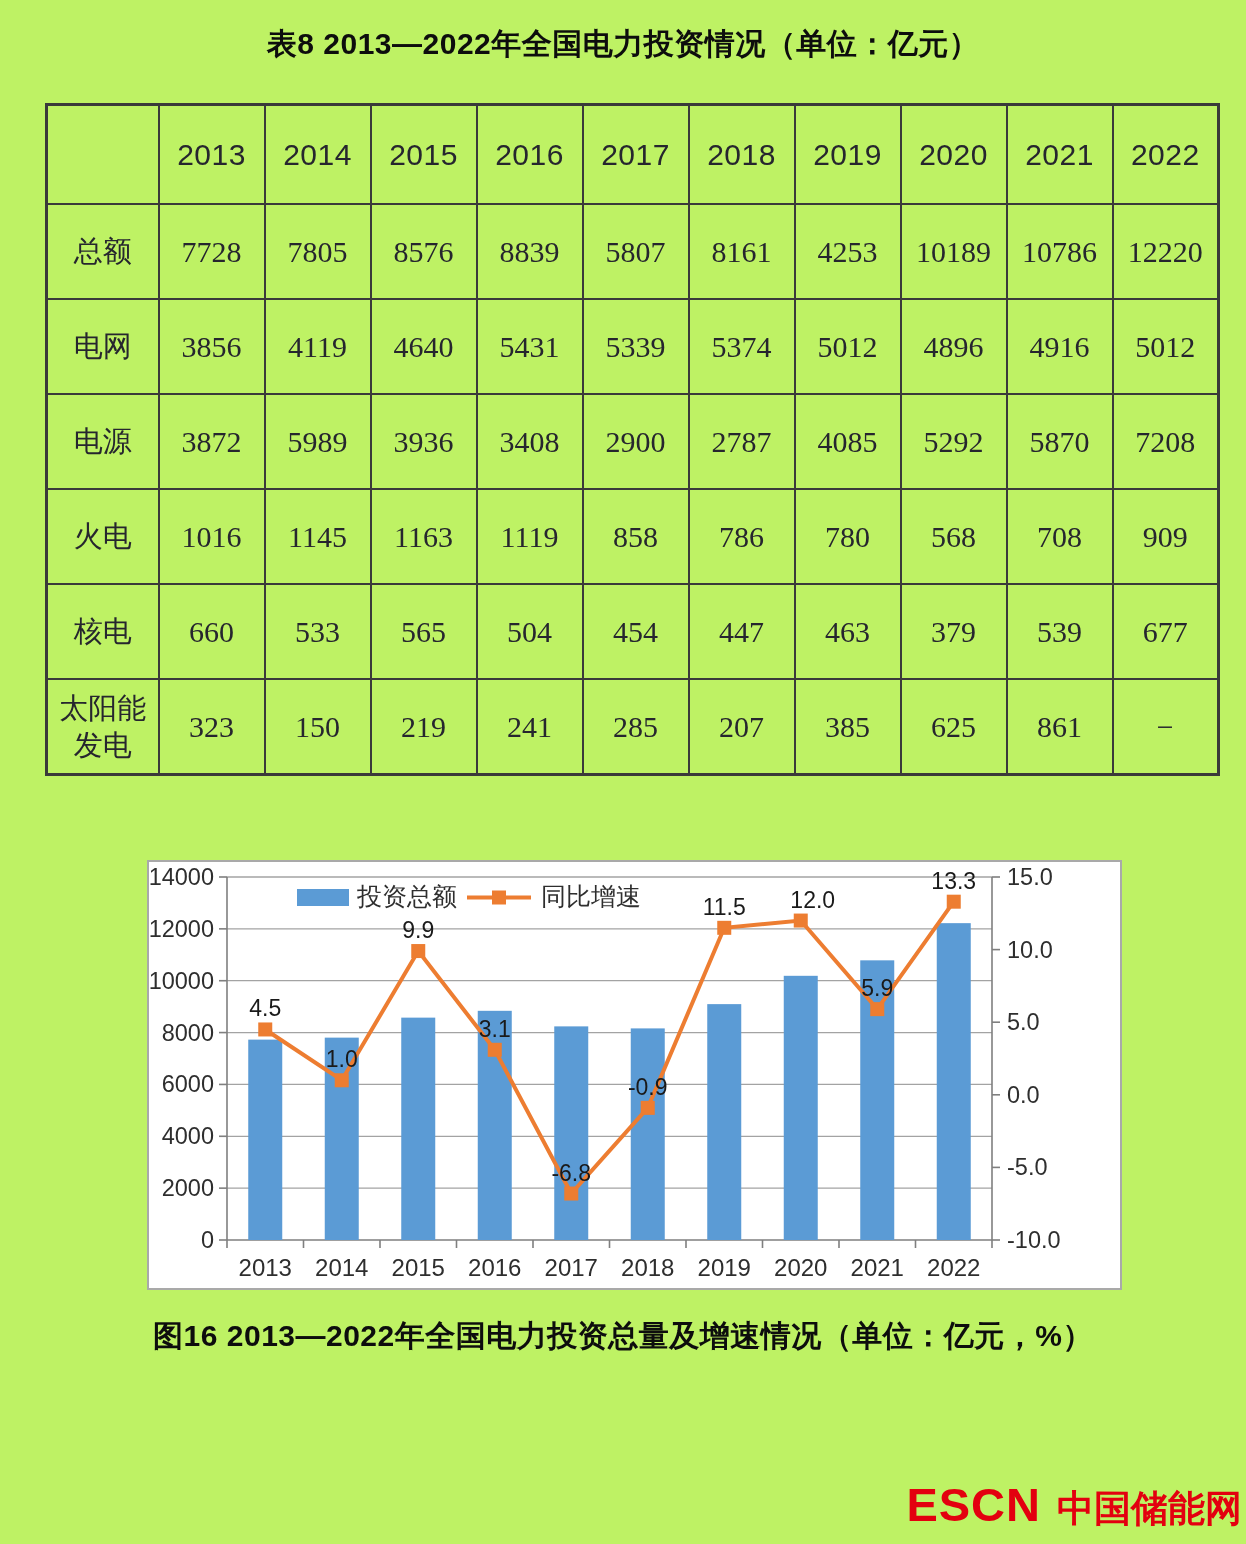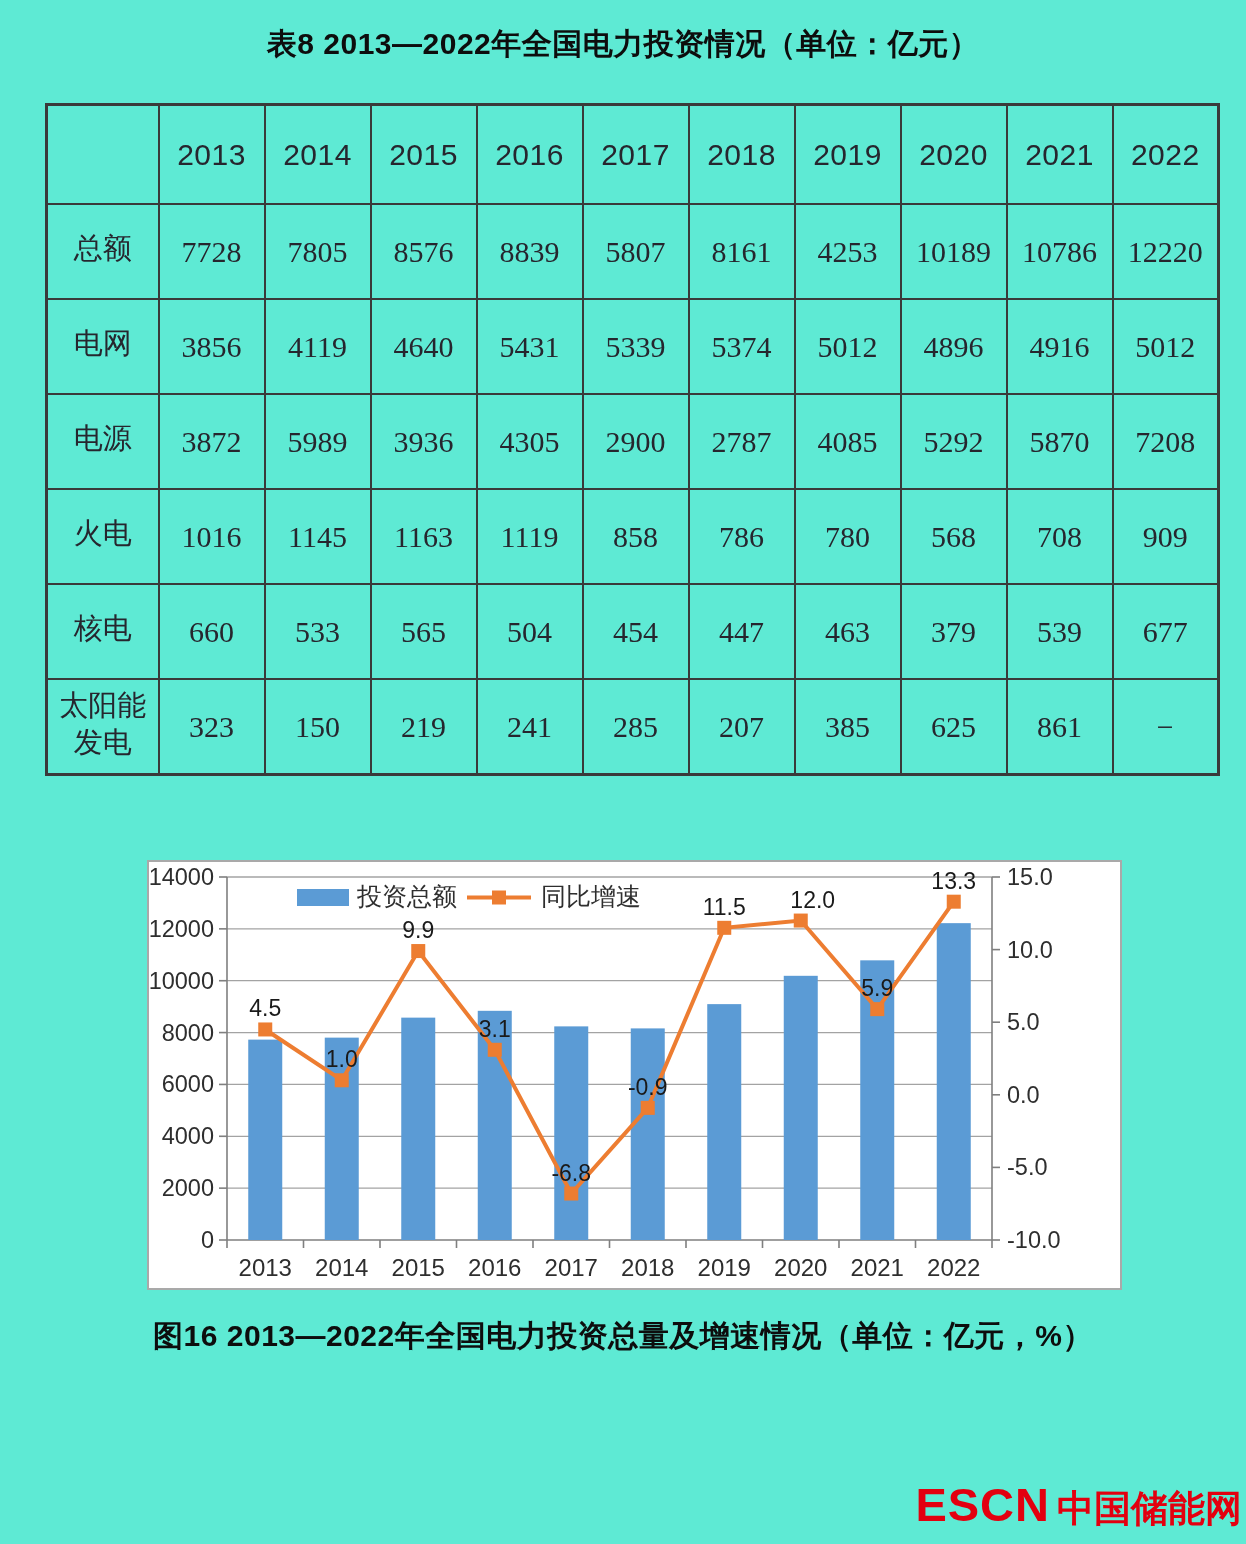--- a/index.html
+++ b/index.html
@@ -1,35 +1,35 @@
 <!DOCTYPE html>
 <html><head>
 <meta charset="utf-8">
 <style>
   html,body{margin:0;padding:0;background:#fff;}
-  .page{position:relative;width:1246px;height:1544px;background:#5eead4;overflow:hidden;
+  .page{position:relative;width:1246px;height:1544px;background:#bef264;overflow:hidden;
         font-family:"Liberation Sans",sans-serif;color:#222;}
   .doc-title{margin:0;padding-top:24px;text-align:center;font-size:30px;font-weight:700;
              color:#0d0d0d;letter-spacing:0.5px;}
   table.power-table{border-collapse:collapse;table-layout:fixed;width:1172px;
                     margin:38px 0 0 45px;border:3px solid #3a3a3a;}
   table.power-table th,table.power-table td{border:2px solid #3a3a3a;text-align:center;
                     vertical-align:middle;color:#26262e;overflow:hidden;}
   table.power-table thead th{height:95px;font-family:"Liberation Sans",sans-serif;
                     font-size:30px;font-weight:400;letter-spacing:0.5px;}
-  table.power-table tbody th{font-family:Liberation Mono, monospace;font-size:29px;
+  table.power-table tbody th{font-family:Liberation Sans, sans-serif;font-size:29px;
                     font-weight:400;padding:0 6px;line-height:1.25;margin-top:48px;}
   table.power-table tbody td{height:91px;font-family:"Liberation Serif",serif;
                     font-size:30px;font-weight:400;}
   .chart-frame{width:971px;height:426px;border:2px solid #a9a9a9;margin:84px 0 0 147px;
                background:#fff;}
   .chart-caption{margin:26px 0 0 0;text-align:center;font-size:30px;font-weight:700;
                  color:#0d0d0d;letter-spacing:0.5px;}
   .logo{position:absolute;right:4px;bottom:10px;display:flex;align-items:baseline;
-        gap:7px;white-space:nowrap;}
+        gap:16px;white-space:nowrap;}
   .logo-escn{font-size:47px;font-weight:700;color:#e3000f;letter-spacing:1px;
              font-family:"Liberation Sans",sans-serif;}
   .logo-cn{font-size:37px;font-weight:700;color:#e3000f;}
 </style>
 </head>
 <body>
 
 <div class="page">
 
   <h1 class="doc-title">表8  2013—2022年全国电力投资情况（单位：亿元）</h1>
@@ -88,21 +88,21 @@
           <td>5012</td>
           <td>4896</td>
           <td>4916</td>
           <td>5012</td>
         </tr>
         <tr>
           <th>电源</th>
           <td>3872</td>
           <td>5989</td>
           <td>3936</td>
-          <td>4305</td>
+          <td>3408</td>
           <td>2900</td>
           <td>2787</td>
           <td>4085</td>
           <td>5292</td>
           <td>5870</td>
           <td>7208</td>
         </tr>
         <tr>
           <th>火电</th>
           <td>1016</td>

